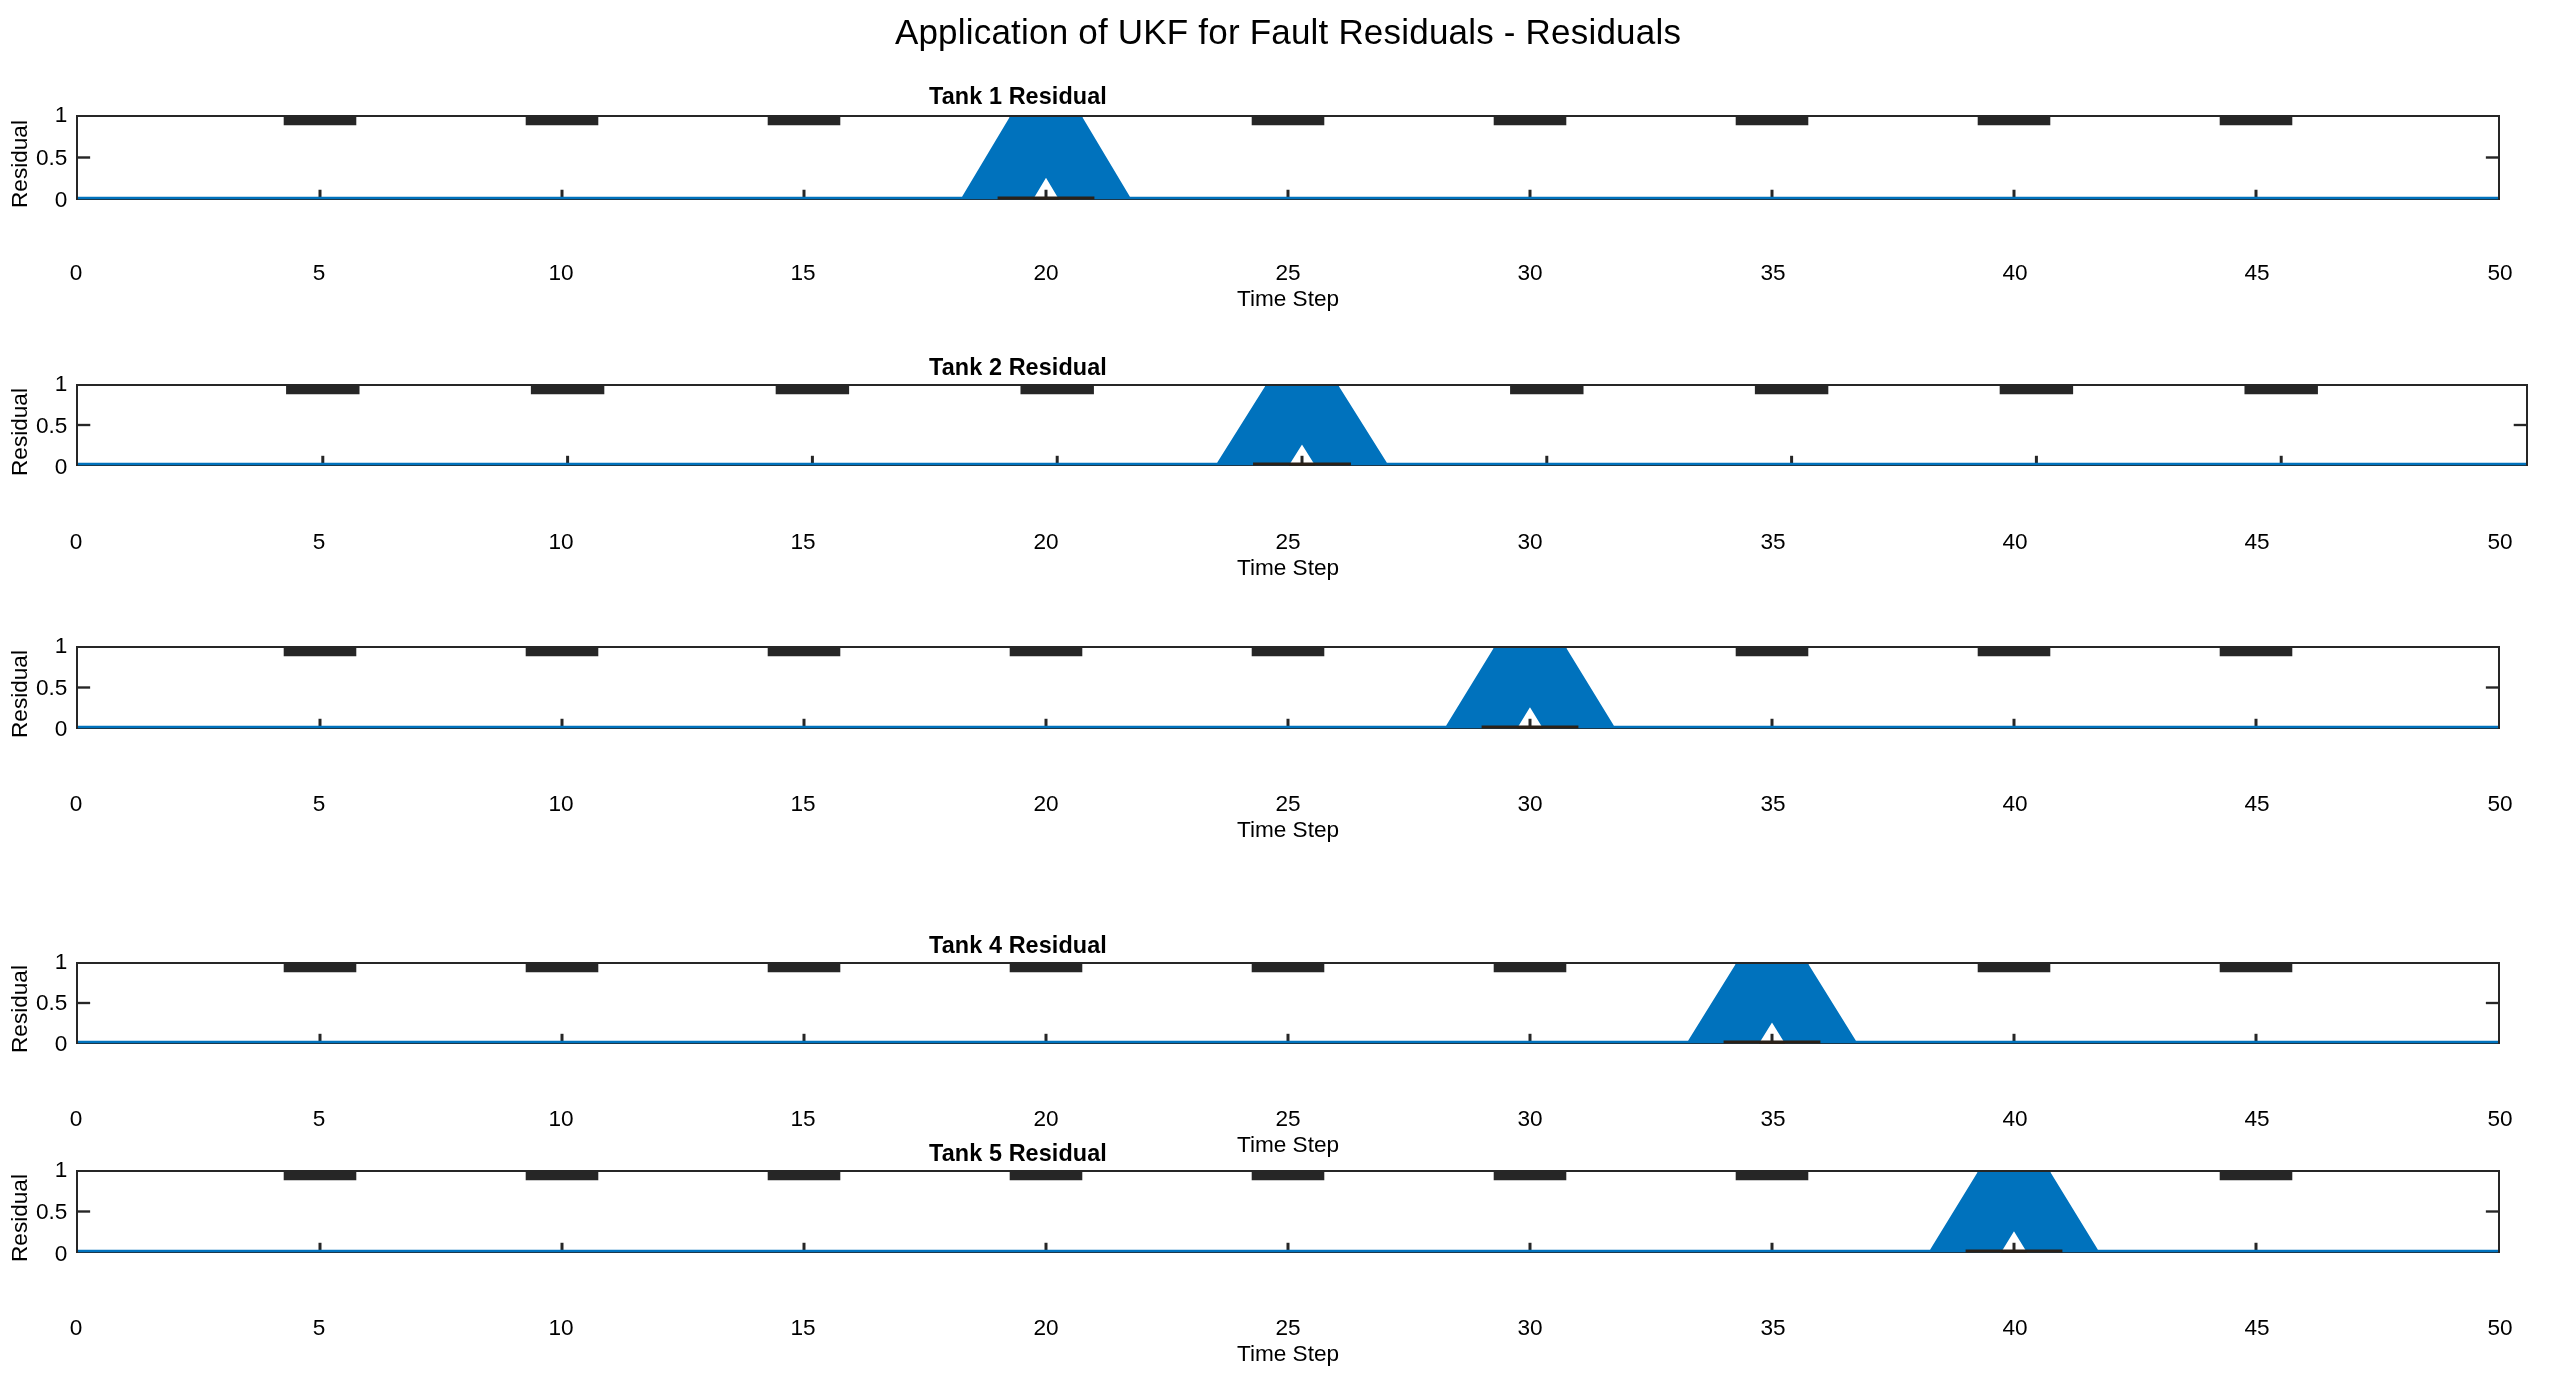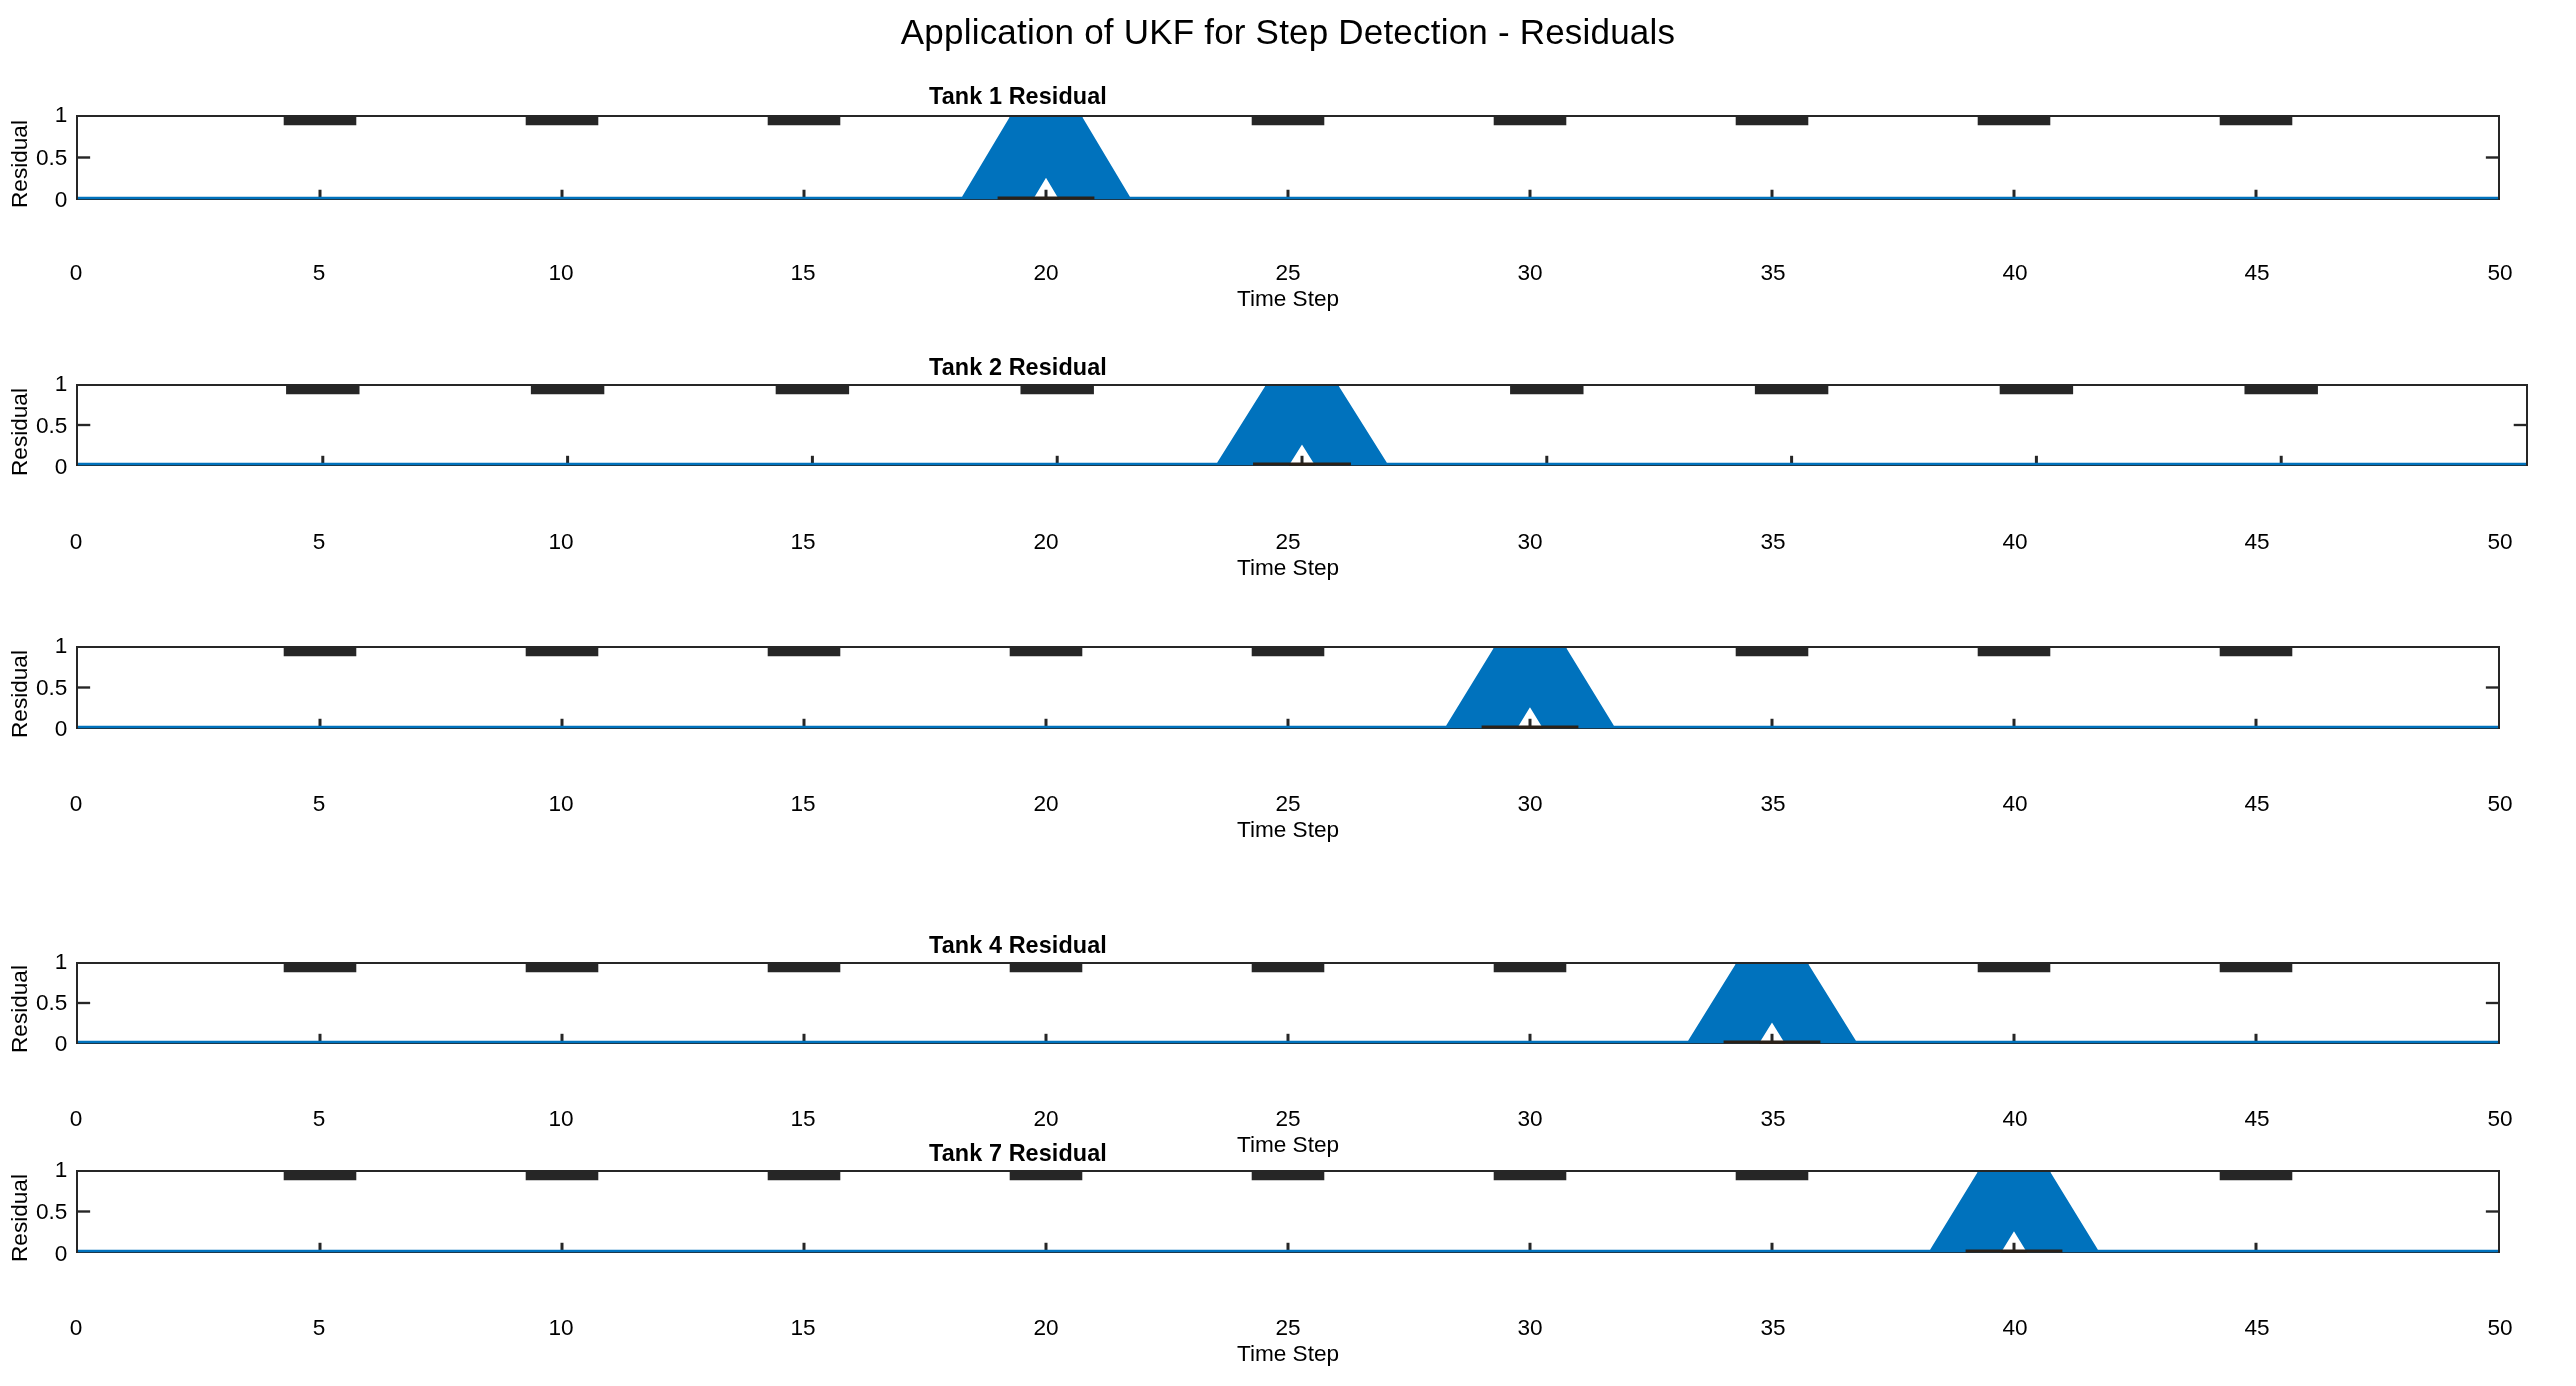--- a/index.html
+++ b/index.html
@@ -99,21 +99,21 @@
     left:0;width:2576px;
     text-align:center;
     font-size:22.6px;
     color:#000;
   }
 </style>
 </head>
 <body>
 
 <div id="figure">
-  <div class="main-title">Application of UKF for Step Detection - Residuals</div>
+  <div class="main-title">Application of UKF for Fault Residuals - Residuals</div>
   <div id="panels">
       <div class="panel" style="top: 83px; height: 233px;">
         <div class="panel-title">Tank 1 Residual</div>
         <div class="axes" style="top: 32px; height: 85px; border-color: rgb(38, 38, 38);">
           <div class="plotarea">
             <svg viewBox="0 0 100 100" preserveAspectRatio="none">
               <line x1="10" x2="10" y1="100" y2="89.79591836734694" stroke="#262626" stroke-width="0.1" vector-effect="non-scaling-stroke" style="stroke-width:3px"></line>
               <line x1="10" x2="10" y1="0" y2="10.204081632653061" stroke="#262626" style="stroke-width:3px"></line>
               <line x1="20" x2="20" y1="100" y2="89.79591836734694" stroke="#262626" stroke-width="0.1" vector-effect="non-scaling-stroke" style="stroke-width:3px"></line>
               <line x1="20" x2="20" y1="0" y2="10.204081632653061" stroke="#262626" style="stroke-width:3px"></line>
@@ -297,21 +297,21 @@
         <div class="xtick" style="left: 1046px; top: 174px;">20</div>
         <div class="xtick" style="left: 1288px; top: 174px;">25</div>
         <div class="xtick" style="left: 1530px; top: 174px;">30</div>
         <div class="xtick" style="left: 1773px; top: 174px;">35</div>
         <div class="xtick" style="left: 2015px; top: 174px;">40</div>
         <div class="xtick" style="left: 2257px; top: 174px;">45</div>
         <div class="xtick" style="left: 2500px; top: 174px;">50</div>
         <div class="xlabel" style="top: 200px;">Time Step</div>
       </div>
       <div class="panel" style="top: 1140px; height: 231px;">
-        <div class="panel-title">Tank 7 Residual</div>
+        <div class="panel-title">Tank 5 Residual</div>
         <div class="axes" style="top: 30px; height: 83px; border-color: rgb(38, 38, 38);">
           <div class="plotarea">
             <svg viewBox="0 0 100 100" preserveAspectRatio="none">
               <line x1="10" x2="10" y1="100" y2="89.58333333333333" stroke="#262626" stroke-width="0.1" vector-effect="non-scaling-stroke" style="stroke-width:3px"></line>
               <line x1="10" x2="10" y1="0" y2="10.416666666666668" stroke="#262626" style="stroke-width:3px"></line>
               <line x1="20" x2="20" y1="100" y2="89.58333333333333" stroke="#262626" stroke-width="0.1" vector-effect="non-scaling-stroke" style="stroke-width:3px"></line>
               <line x1="20" x2="20" y1="0" y2="10.416666666666668" stroke="#262626" style="stroke-width:3px"></line>
               <line x1="30" x2="30" y1="100" y2="89.58333333333333" stroke="#262626" stroke-width="0.1" vector-effect="non-scaling-stroke" style="stroke-width:3px"></line>
               <line x1="30" x2="30" y1="0" y2="10.416666666666668" stroke="#262626" style="stroke-width:3px"></line>
               <line x1="40" x2="40" y1="100" y2="89.58333333333333" stroke="#262626" stroke-width="0.1" vector-effect="non-scaling-stroke" style="stroke-width:3px"></line>

